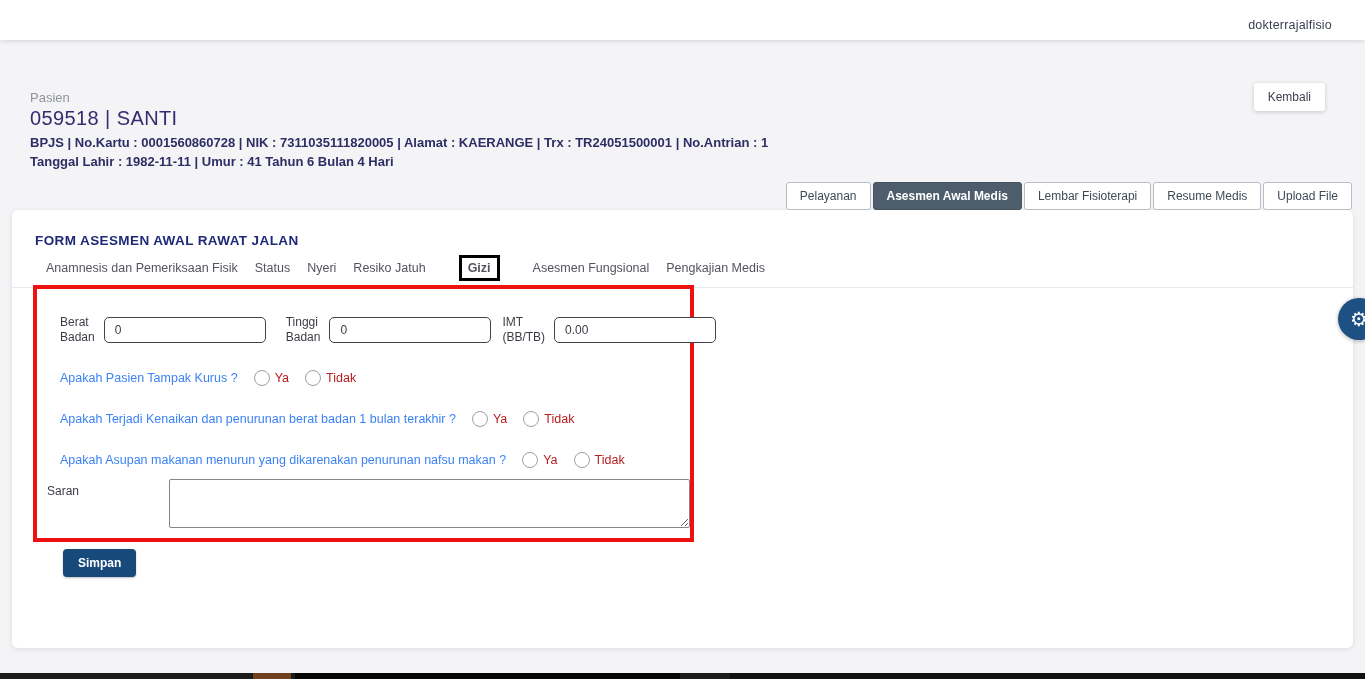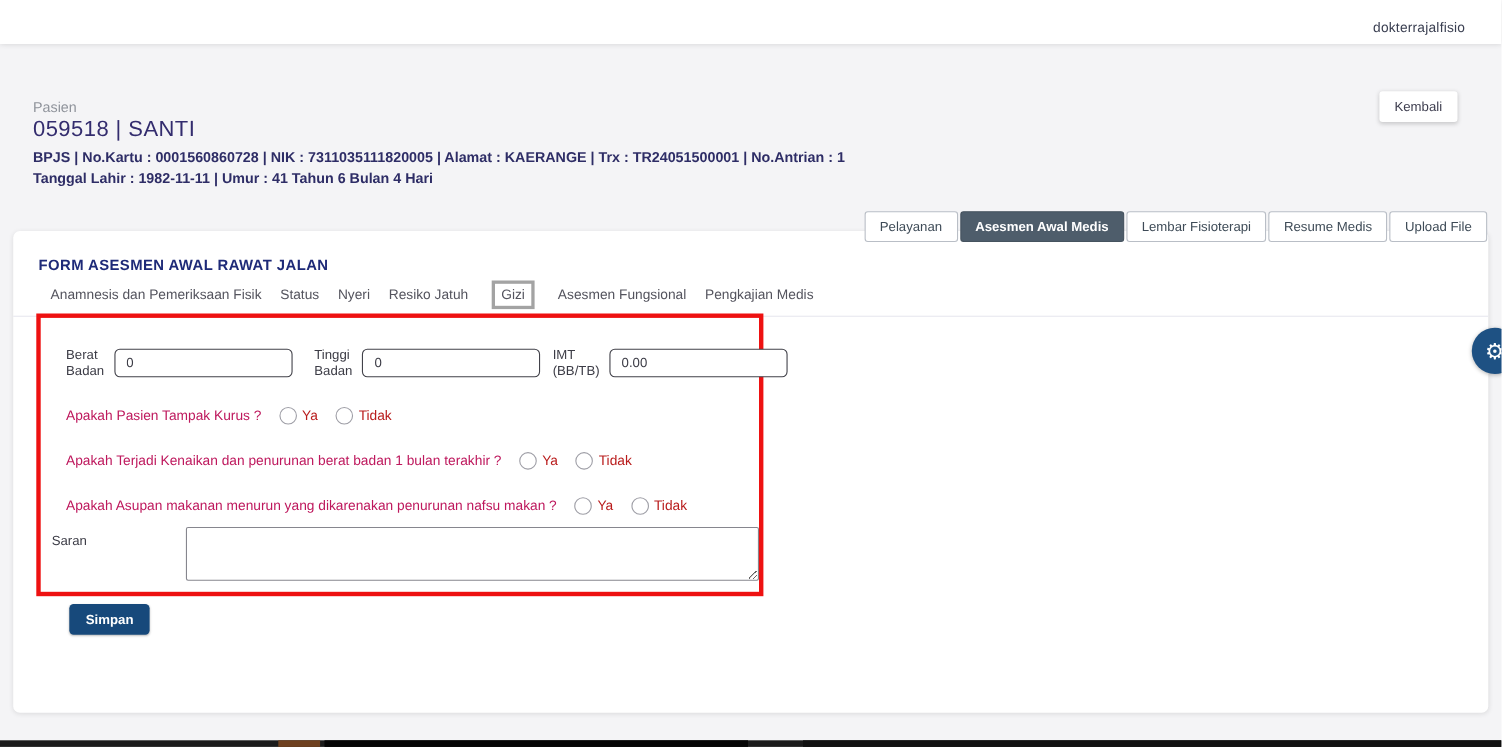--- a/index.html
+++ b/index.html
@@ -24,21 +24,21 @@
   .patient .pline  { font-size:13px; font-weight:bold; color:#2e2d66; margin-top:5px; }
   .patient .pline2 { font-size:13px; font-weight:bold; color:#2e2d66; margin-top:4px; }
   .back-btn {
     position:absolute; right:40px; top:83px;
     background:#fff; border:none; border-radius:3px;
     box-shadow:0 1px 4px rgba(0,0,0,.18);
     padding:7px 14px; font-size:12px; color:#3d3d4e; cursor:pointer;
     font-family:inherit;
   }
   
-  .tabs { position:absolute; right:13px; top:192px; display:flex; gap:2px; z-index:4;justify-content:space-between; }
+  .tabs { position:absolute; right:13px; top:182px; display:flex; gap:2px; z-index:4;justify-content:space-between; }
   .tab {
     background:#fff; border:1px solid #b9bec6; border-radius:3px;
     padding:6px 13px; font-size:12px; color:#3e4b57; cursor:pointer;
     white-space:nowrap; font-family:inherit;
   }
   .tab.active {
     background:#4e5d6b; border-color:#46535f; color:#fff; font-weight:bold;
   }
   
   .card {
@@ -50,21 +50,21 @@
     color:#1e2a78; letter-spacing:.4px;
   }
   .subtabs {
     display:flex; gap:17px;
     margin-top:13px; padding:0 20px 12px 34px;
     border-bottom:1px solid #e8e8ef;
     font-size:12.5px; color:#54545e;
   }
   .subtab { cursor:pointer; white-space:nowrap; }
   .subtab.boxed {
-    border:3px solid #a3a3a3; padding:3px 6px; margin:-6px 4px;
+    border:3px solid #000000; padding:3px 6px; margin:-6px 16px;font-weight:bold;
   }
   
   .redbox {
     position:relative; z-index:2;
     margin:-3px 0 0 21px; width:661px;
     border:4px solid #ee1111;
     padding:26px 0 10px 23px; background:transparent;
   }
   
   .mrow { display:flex; align-items:center; }
@@ -73,21 +73,21 @@
   .flabel.w2 { width:48px; margin-left:20px; }
   .flabel.w3 { width:52px; margin-left:11px; }
   .tin {
     border:1px solid #42424a; border-radius:5px;
     height:26px; width:162px; margin-left:9px;
     padding:0 10px; font-size:12px; color:#3c3c46;
     font-family:inherit; background:#fff;
   }
   
   .qrow { display:flex; align-items:center; margin-top:25px; }
-  .qrow .qtext { font-size:12.5px; color:#be185d; }
+  .qrow .qtext { font-size:12.5px; color:#3b82f6; }
   .radio { 
     width:16px; height:16px; border:1.5px solid #9e9ea6; border-radius:50%;
     display:inline-block; background:#fff; cursor:pointer; flex:none;
   }
   .opt { font-size:12.5px; color:#b91c1c; margin-left:5px; }
   .rg { display:flex; align-items:center; }
   .rg .radio { margin-left:16px; }
   
   .tarow { display:flex; align-items:flex-start; margin-top:21px; }
   .tarow .flabel { padding-top:2px; }

